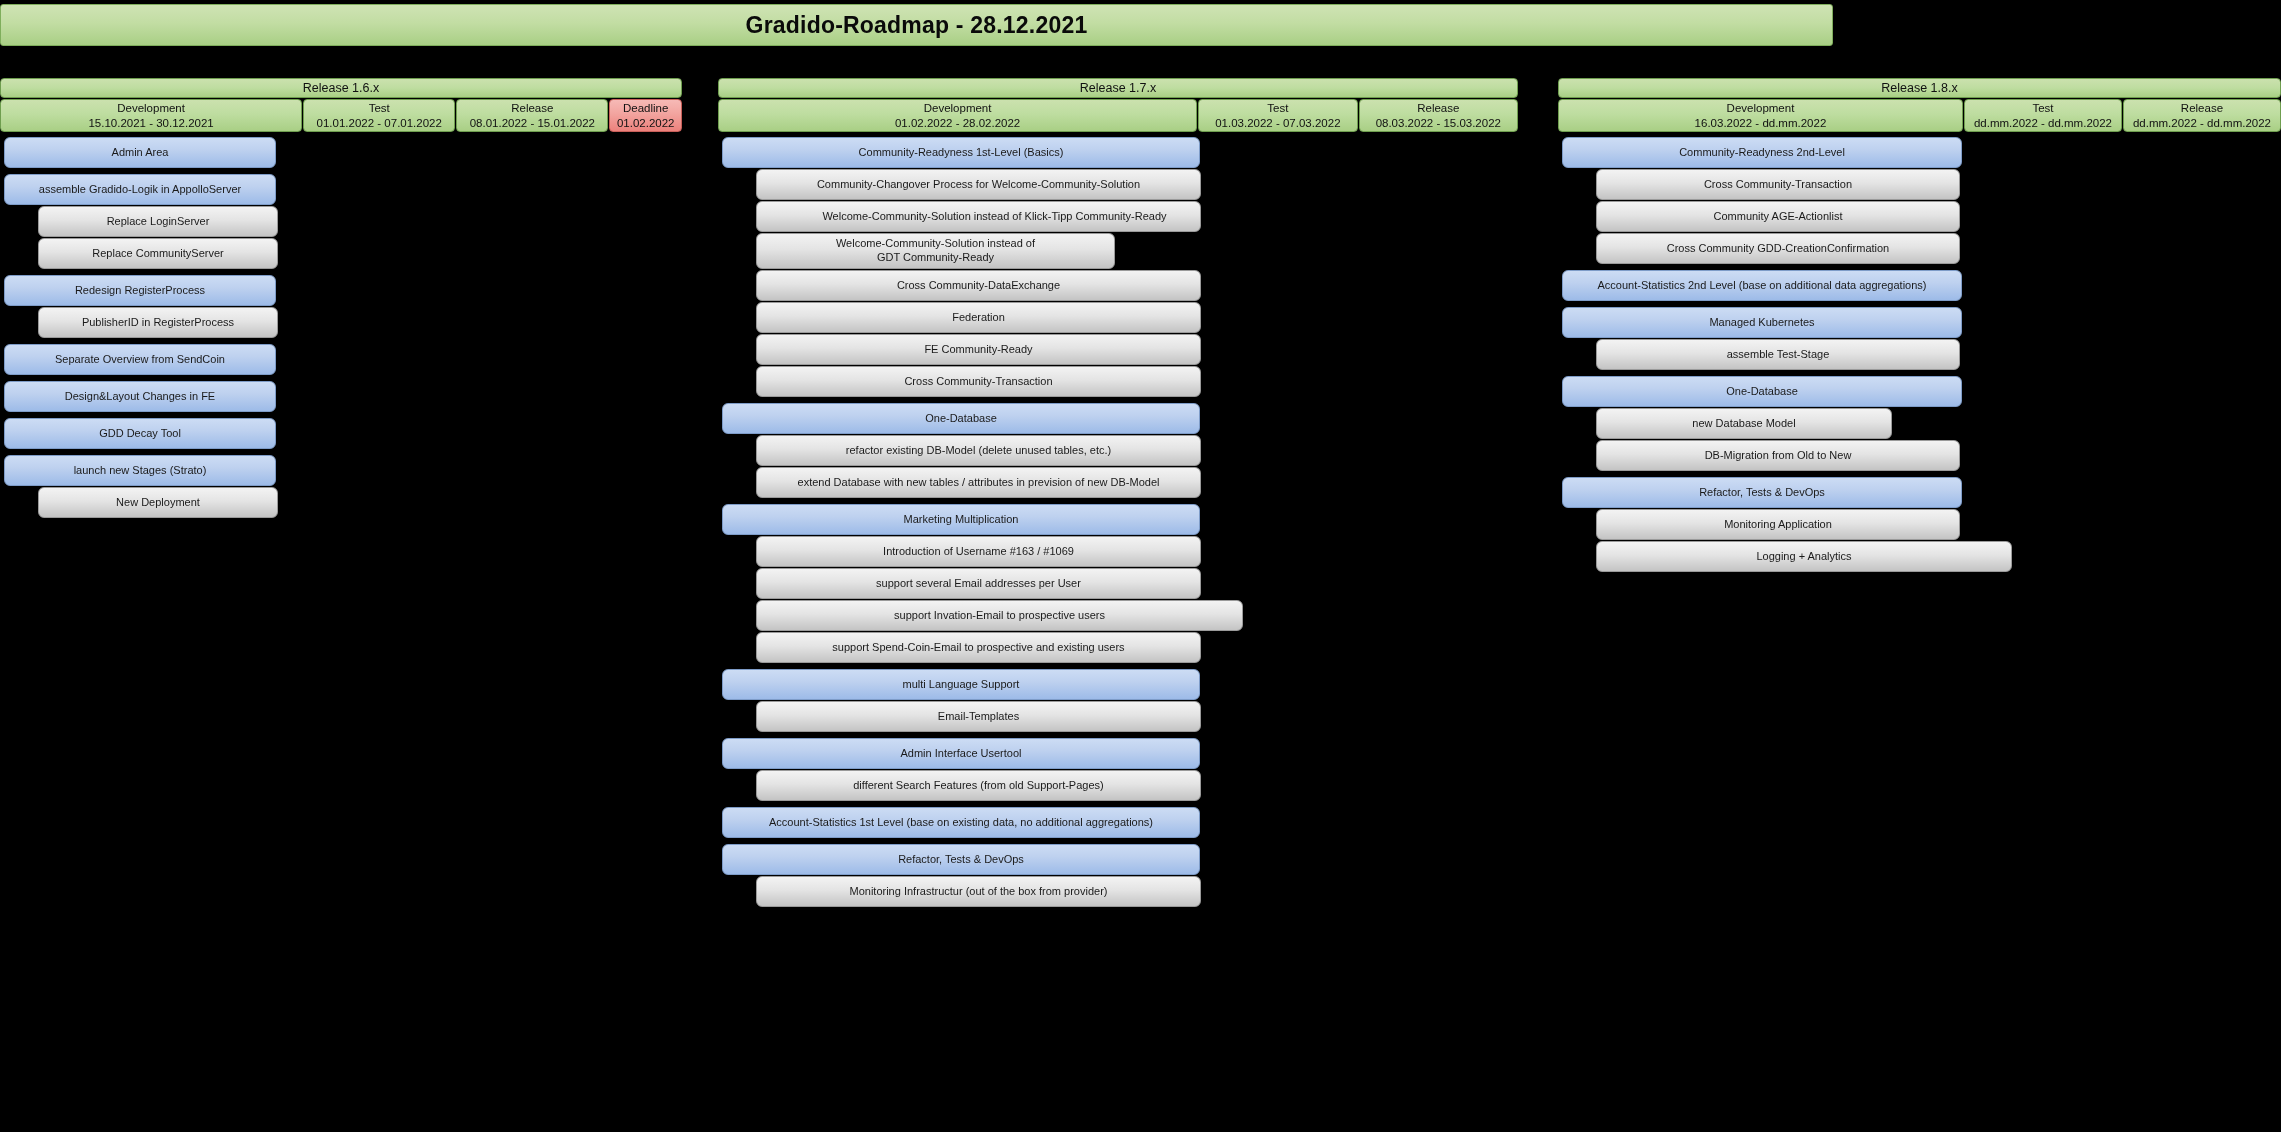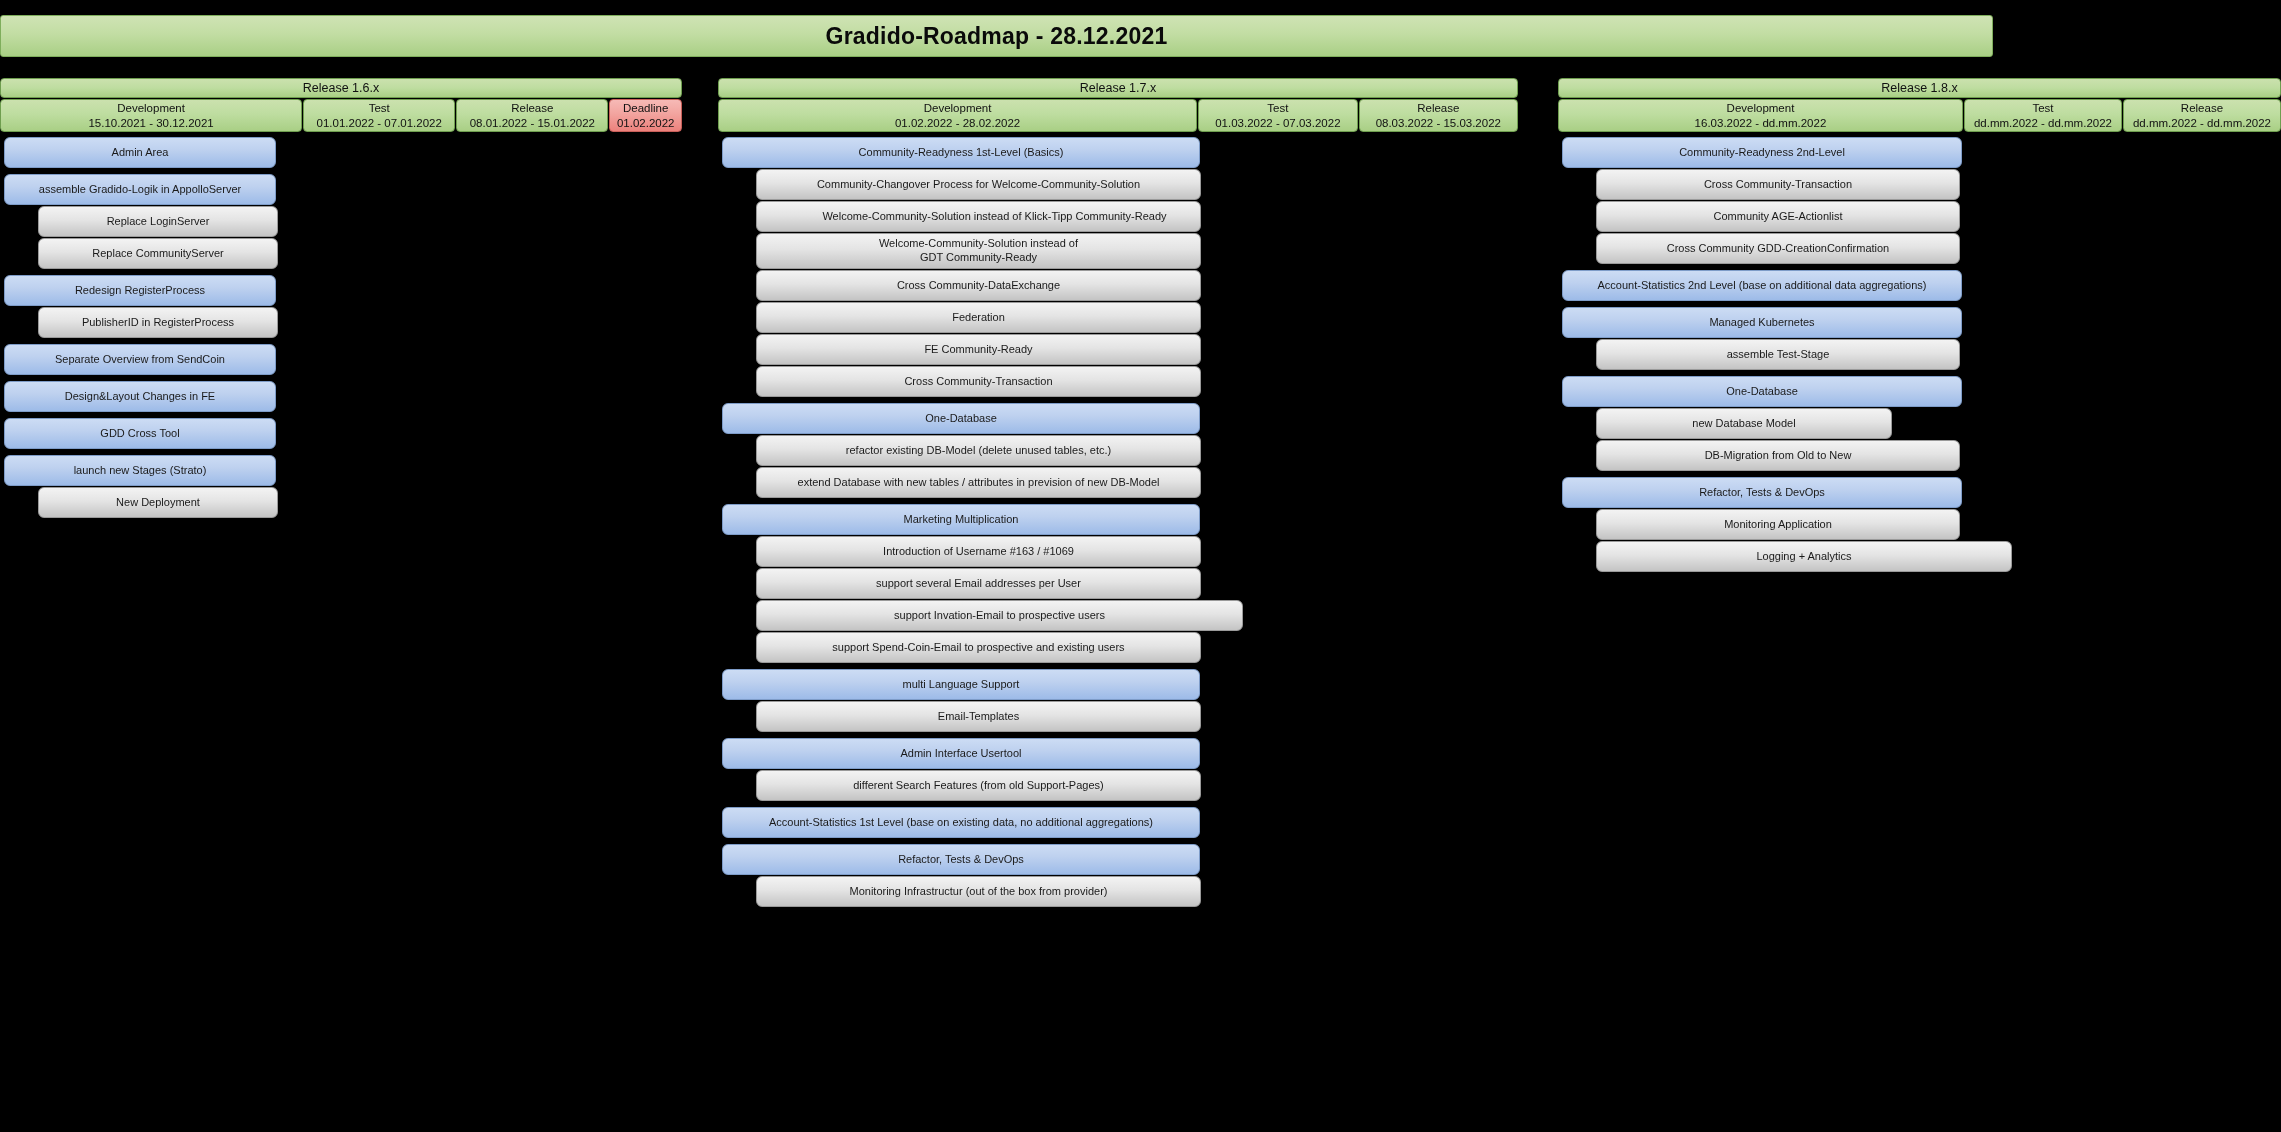--- a/index.html
+++ b/index.html
@@ -17,22 +17,22 @@
     position: relative;
     width: 2281px;
     height: 1132px;
     background: #000000;
   }
 
   
   .title-bar {
     position: absolute;
     left: 0;
-    top: 15px;
-    width: 1993px;
+    top: 4px;
+    width: 1833px;
     height: 42px;
     background: linear-gradient(to bottom, #cfe3b4 0%, #c2dda3 45%, #a9cf85 100%);
     border: 1px solid #7fae5c;
     border-radius: 3px;
     display: flex;
     align-items: center;
     justify-content: center;
   }
   .title-bar .title-text {
     font-size: 23px;
@@ -158,21 +158,21 @@
       </div>
       <div class="tasks">
         <div class="task parent" style="width: 272px; margin-left: 4px;">Admin Area</div>
         <div class="task parent" style="width: 272px; margin-left: 4px;">assemble Gradido-Logik in AppolloServer</div>
         <div class="task child" style="width: 240px; margin-left: 38px;">Replace LoginServer</div>
         <div class="task child" style="width: 240px; margin-left: 38px;">Replace CommunityServer</div>
         <div class="task parent" style="width: 272px; margin-left: 4px;">Redesign RegisterProcess</div>
         <div class="task child" style="width: 240px; margin-left: 38px;">PublisherID in RegisterProcess</div>
         <div class="task parent" style="width: 272px; margin-left: 4px;">Separate Overview from SendCoin</div>
         <div class="task parent" style="width: 272px; margin-left: 4px;">Design&amp;Layout Changes in FE</div>
-        <div class="task parent" style="width: 272px; margin-left: 4px;">GDD Cross Tool</div>
+        <div class="task parent" style="width: 272px; margin-left: 4px;">GDD Decay Tool</div>
         <div class="task parent" style="width: 272px; margin-left: 4px;">launch new Stages (Strato)</div>
         <div class="task child" style="width: 240px; margin-left: 38px;">New Deployment</div>
       </div>
     </div>
   <div class="column" id="col-1">
       <div class="release-header">Release 1.7.x</div>
       <div class="phase-row">
         <div class="phase" style="flex: 485 0 0px;">
           <span class="ph-name">Development</span>
           <span class="ph-dates">01.02.2022 - 28.02.2022</span>
@@ -183,21 +183,21 @@
         </div>
         <div class="phase" style="flex: 160 0 0px;">
           <span class="ph-name">Release</span>
           <span class="ph-dates">08.03.2022 - 15.03.2022</span>
         </div>
       </div>
       <div class="tasks">
         <div class="task parent" style="width: 478px; margin-left: 4px;">Community-Readyness 1st-Level (Basics)</div>
         <div class="task child" style="width: 445px; margin-left: 38px;">Community-Changover Process for Welcome-Community-Solution</div>
         <div class="task child" style="width: 445px; margin-left: 38px; padding-left: 40px;">Welcome-Community-Solution instead of Klick-Tipp Community-Ready</div>
-        <div class="task child two-line" style="width: 445px; margin-left: 38px; white-space: pre-line;">Welcome-Community-Solution instead of
+        <div class="task child two-line" style="width: 359px; margin-left: 38px; white-space: pre-line;">Welcome-Community-Solution instead of
 GDT Community-Ready</div>
         <div class="task child" style="width: 445px; margin-left: 38px;">Cross Community-DataExchange</div>
         <div class="task child" style="width: 445px; margin-left: 38px;">Federation</div>
         <div class="task child" style="width: 445px; margin-left: 38px;">FE Community-Ready</div>
         <div class="task child" style="width: 445px; margin-left: 38px;">Cross Community-Transaction</div>
         <div class="task parent" style="width: 478px; margin-left: 4px;">One-Database</div>
         <div class="task child" style="width: 445px; margin-left: 38px;">refactor existing DB-Model (delete unused tables, etc.)</div>
         <div class="task child" style="width: 445px; margin-left: 38px;">extend Database with new tables / attributes in prevision of new DB-Model</div>
         <div class="task parent" style="width: 478px; margin-left: 4px;">Marketing Multiplication</div>
         <div class="task child" style="width: 445px; margin-left: 38px;">Introduction of Username #163 / #1069</div>

